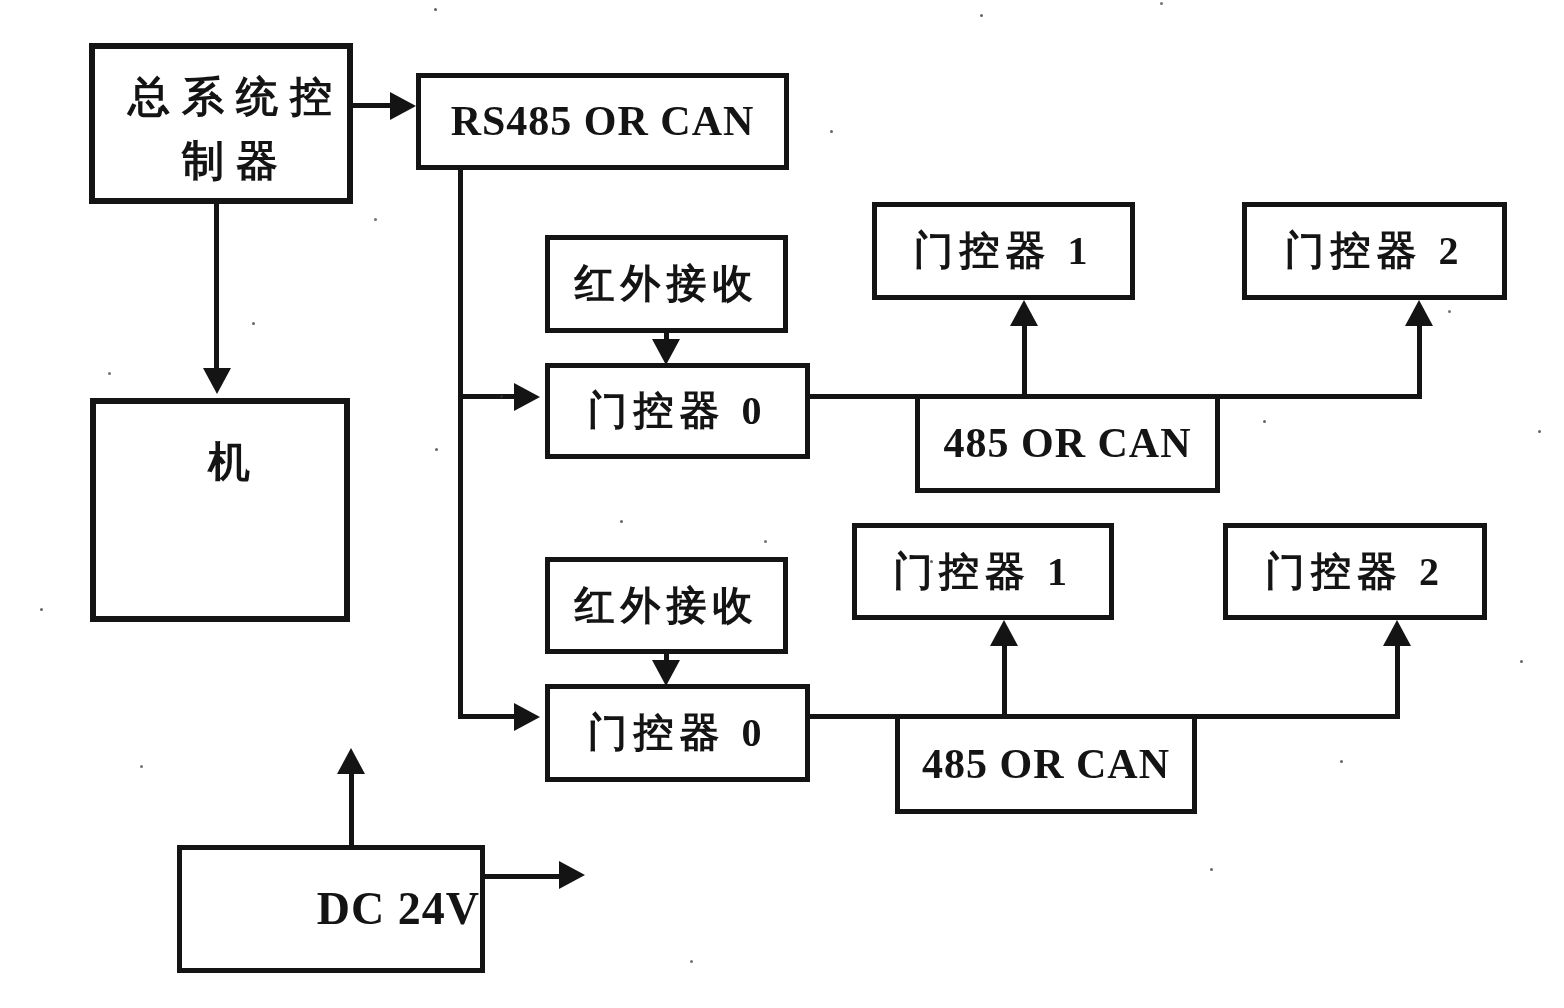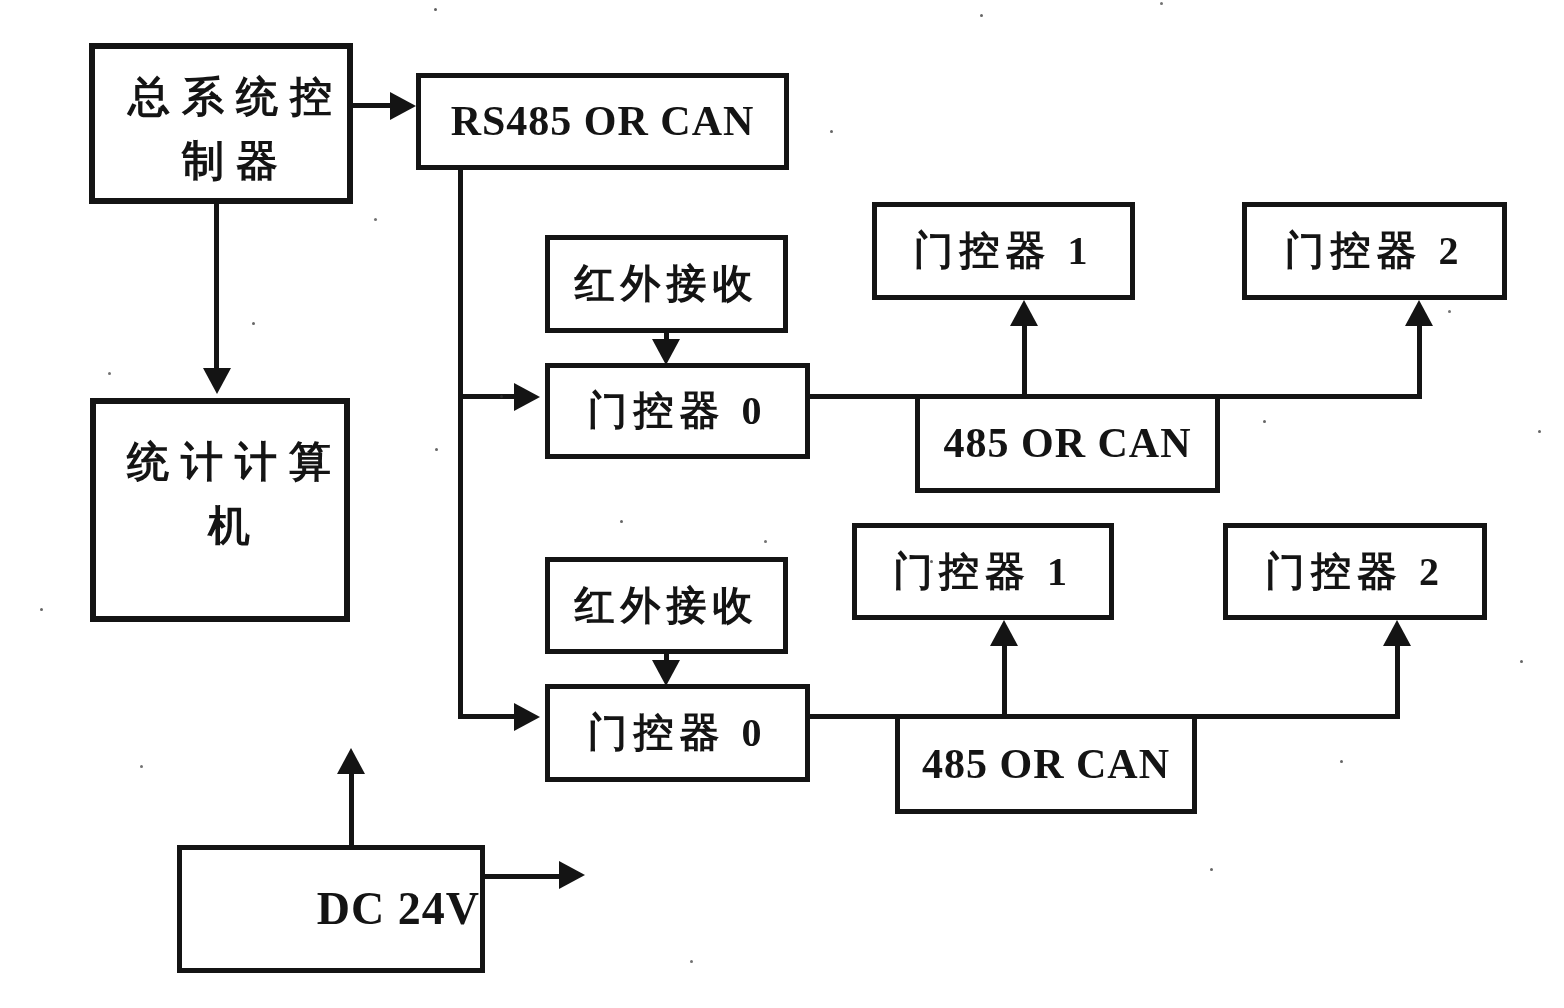--- a/index.html
+++ b/index.html
@@ -123,21 +123,20 @@
   <div class="box thick multiline cjk-big" id="box-master">
     <span>总系统控</span>
     <span>制器</span>
   </div>
 
   <div class="box latin" id="box-rs485">
     <span>RS485 OR CAN</span>
   </div>
 
   <div class="box thick multiline cjk-big" id="box-stats">
-    <span>统计计算</span>
     <span>机</span>
   </div>
 
   <div class="box cjk" id="box-ir-1">
     <span>红外接收</span>
   </div>
   <div class="box cjk" id="box-door0-1">
     <span>门控器 0</span>
   </div>
   <div class="box cjk" id="box-door1-1">

